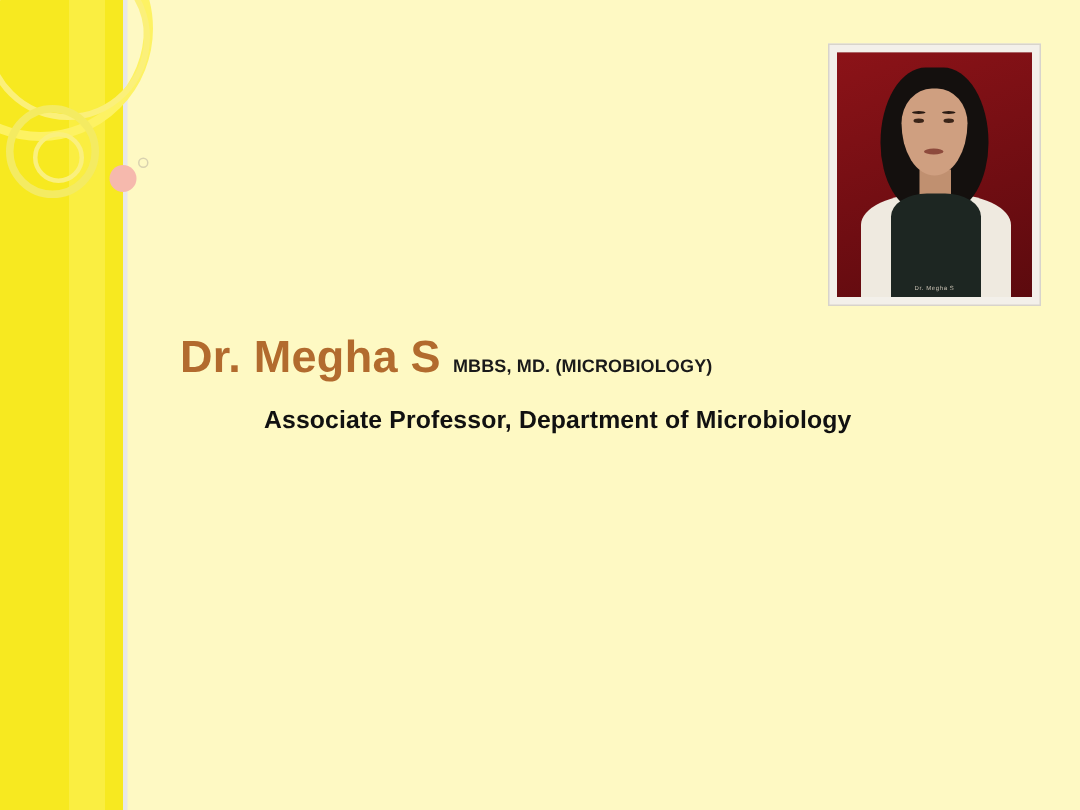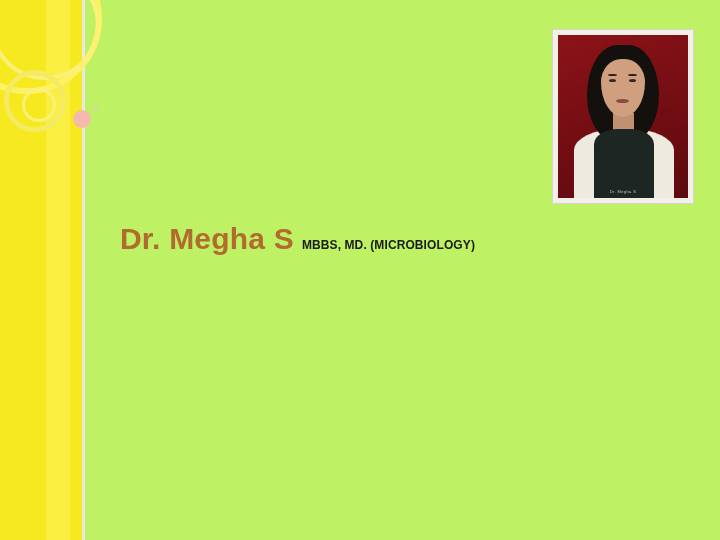--- a/index.html
+++ b/index.html
@@ -10,21 +10,21 @@
     width: 720px;
     height: 540px;
     background: #ffffff;
     font-family: "Liberation Sans", sans-serif;
     overflow: hidden;
   }
   .slide {
     position: relative;
     width: 720px;
     height: 540px;
-    background: #bef264;
+    background: #fef9c3;
     overflow: hidden;
   }
 
   
   .left-band {
     position: absolute;
     left: 0;
     top: 0;
     width: 82px;
     height: 540px;
@@ -296,15 +296,16 @@
       <div class="ph-eye-r"></div>
       <div class="ph-mouth"></div>
       <div class="ph-caption">Dr. Megha S</div>
     </div>
   </div>
 
   <div class="title-row">
     <span class="name">Dr. Megha S</span><span class="degrees">MBBS, MD. (MICROBIOLOGY)</span>
   </div>
 
+  <div class="designation">Associate Professor, Department of Microbiology</div>
 
 
 </div>
 
 </body></html>

